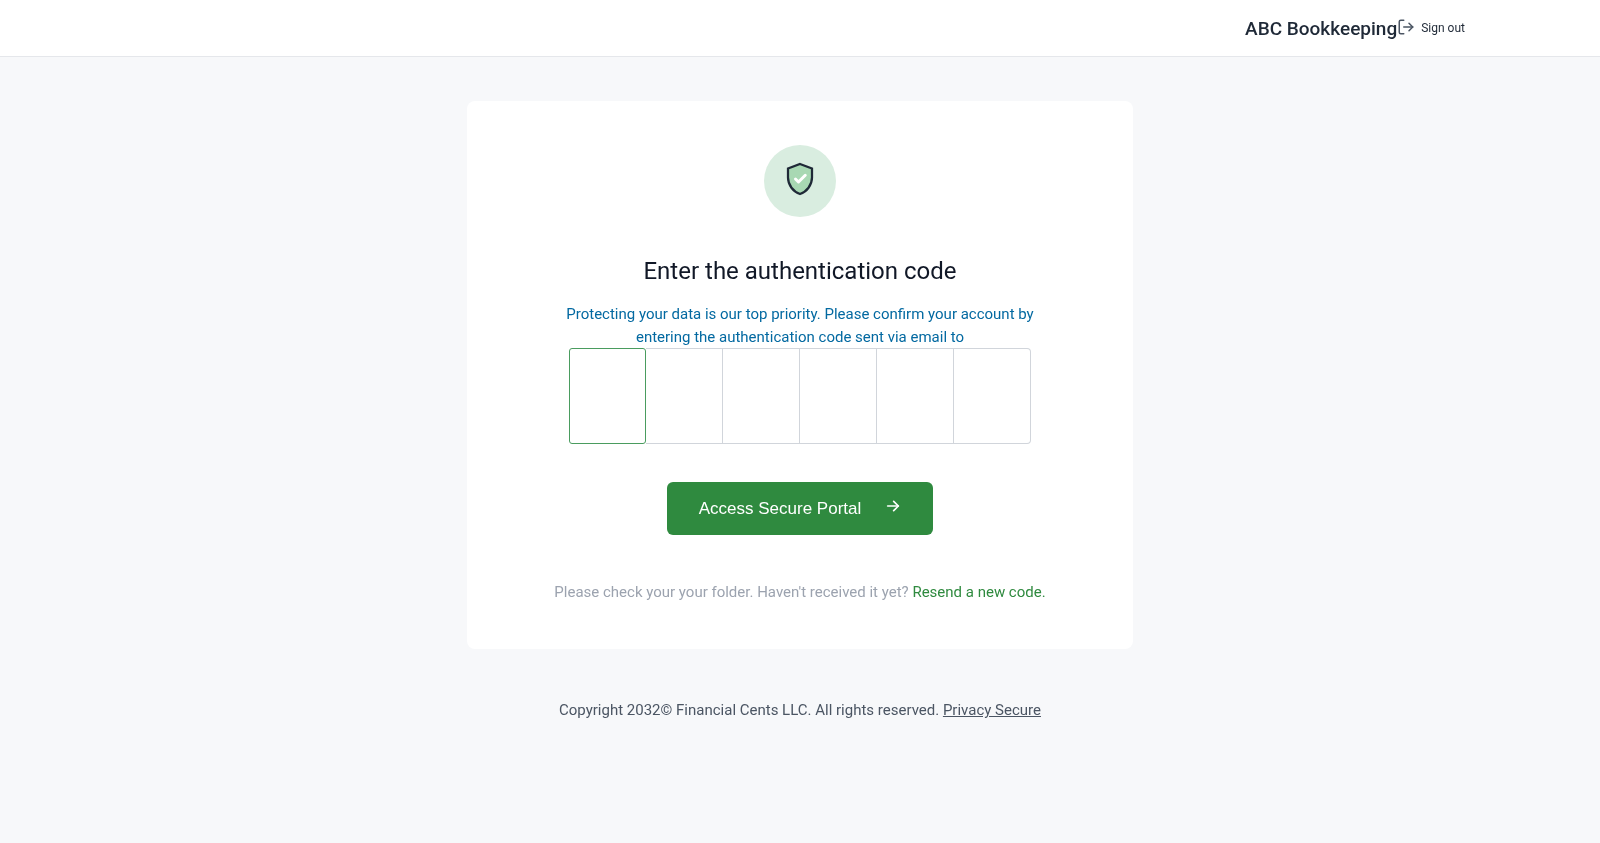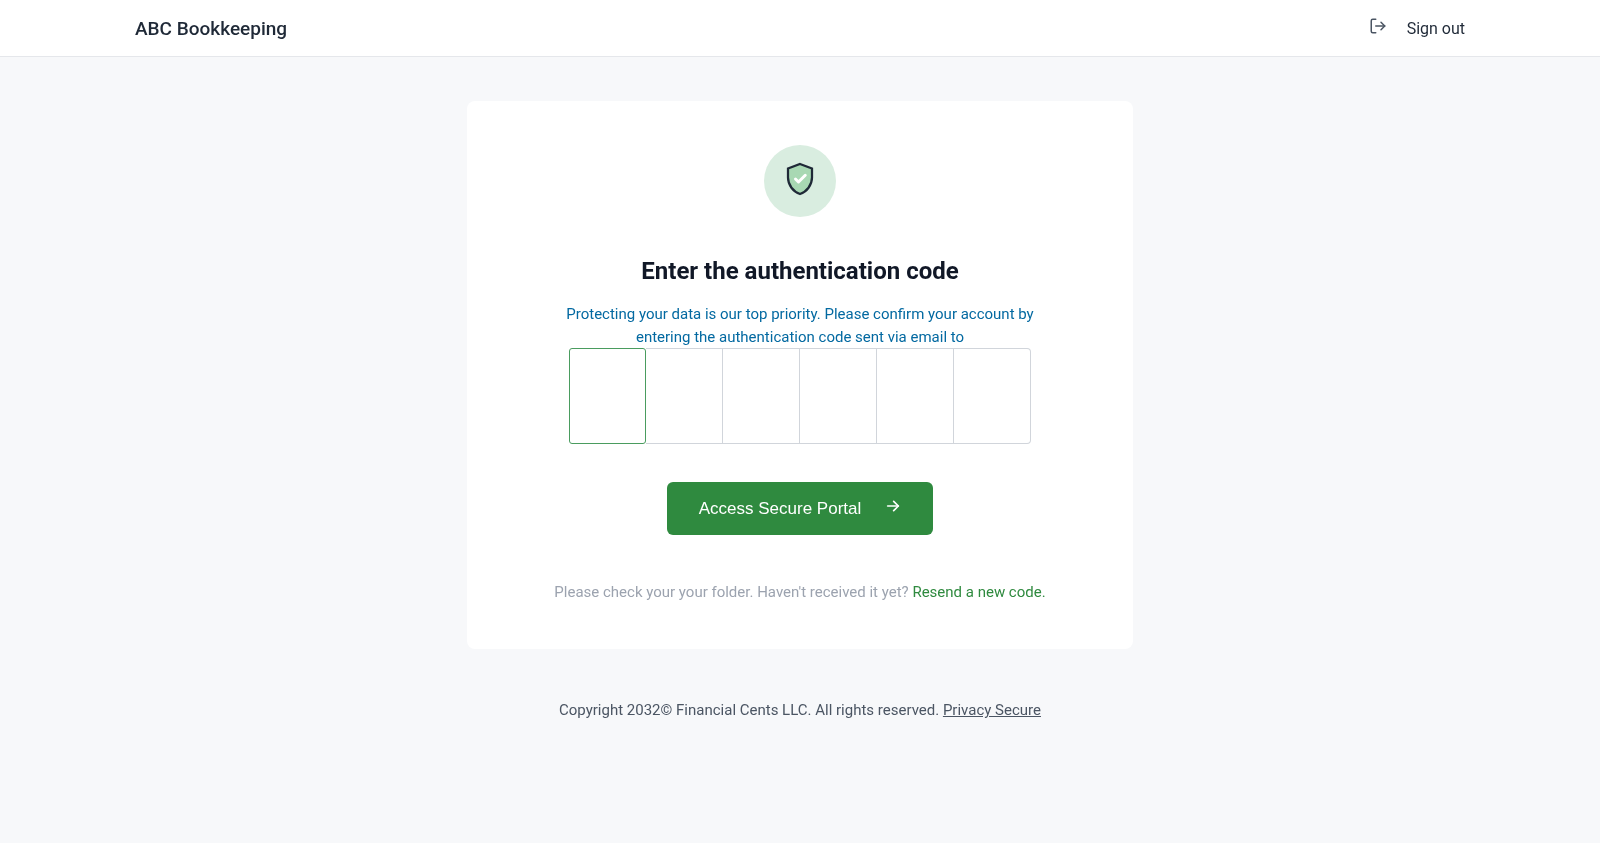--- a/index.html
+++ b/index.html
@@ -12,34 +12,34 @@
       background: #f7f8fa;
       width: 1600px;
       height: 843px;
       overflow: hidden;
     }
     .header {
       background: #ffffff;
       height: 57px;
       display: flex;
       align-items: center;
-      justify-content: space-between;
+      justify-content: flex-end;
       padding: 0 135px;
       border-bottom: 1px solid #e5e7eb;
     }
     .brand {
       font-size: 19px;
       font-weight: 500;
       color: #1f2937;
     }
     .signout {
       display: flex;
       align-items: center;
-      gap: 20px;
-      font-size: 16px;
+      gap: 6px;
+      font-size: 12px;
       color: #1f2937;
       cursor: pointer;
     }
     .signout svg {
       width: 18px;
       height: 18px;
     }
     .main {
       display: flex;
       justify-content: center;
@@ -61,21 +61,21 @@
       align-items: center;
       justify-content: center;
       margin: 0 auto 40px;
     }
     .icon-circle svg {
       width: 36px;
       height: 36px;
     }
     .title {
       font-size: 24px;
-      font-weight: 700;
+      font-weight: 400;
       color: #111827;
       margin-bottom: 18px;
     }
     .description {
       font-size: 15px;
       color: #0369a1;
       line-height: 1.5;
       max-width: 520px;
       margin: 0 auto 0;
     }

